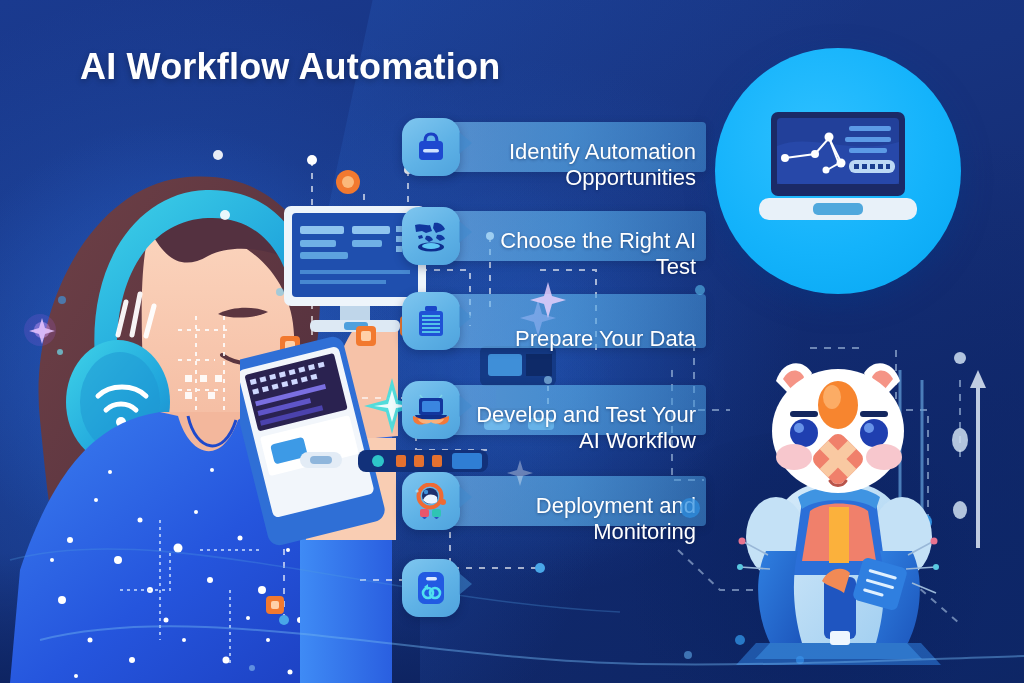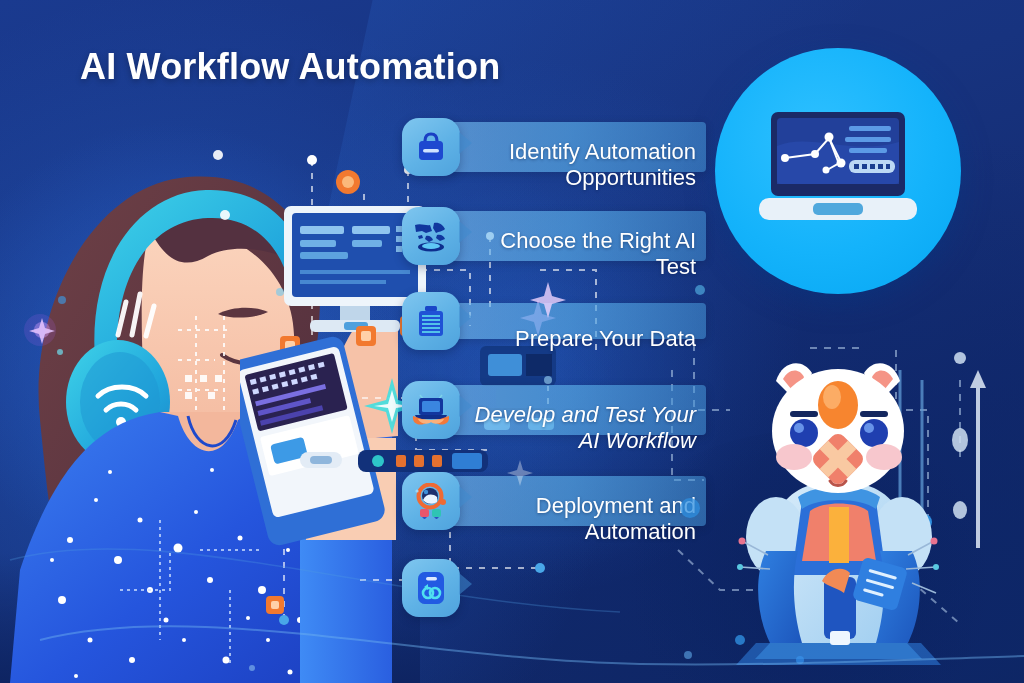--- a/index.html
+++ b/index.html
@@ -54,21 +54,21 @@
 
   .step-bar {
     position:absolute; left:42px; top:50%; transform:translateY(-50%);
     width:262px; border-radius:4px;
     background:linear-gradient(100deg, rgba(120,190,240,.62) 0%, rgba(86,166,226,.70) 48%, rgba(70,150,215,.55) 100%);
     box-shadow:0 2px 10px rgba(0,0,0,.15);
     display:flex; align-items:center; justify-content:center;
     padding:7px 10px 8px 18px;
   }
   .step-bar.two  { height:50px; }
-  .step-bar.one  { height:36px; }
+  .step-bar.one  { height:54px; }
   .step-label {
     color:#ffffff; font-size:22px; font-weight:500; line-height:1.18;
     text-align:right; text-shadow:0 1px 3px rgba(10,30,70,.45);
     width:100%;
     margin-top:36px;
   }
 
   .icon-tile {
     position:relative; z-index:3;
     width:58px; height:58px; border-radius:17px;
@@ -583,21 +583,21 @@
               <path d="M7 24 H25"></path>
                 <path d="M7 28 H25"></path>
             </g>
           </svg>
         </div>
       </div>
     </div>
 
     <div class="step" style="height:88px;">
       <div class="step-row" style="padding-top:14px;">
-        <div class="step-bar two" style="top:calc(50% + 7px);font-style:italic;">
+        <div class="step-bar two" style="top:calc(50% + 7px);">
           <div class="step-label">Develop and Test Your AI Workflow</div>
         </div>
         <div class="icon-tile">
           <svg width="42" height="34" viewBox="0 0 42 34">
             <g stroke="#7fd4e8" stroke-width="1.4">
                 <path d="M14 7 L10 2"></path>
                 <path d="M28 7 L32 2"></path>
               </g>
             <rect x="9" y="5" width="24" height="17" rx="2.5" fill="#12369e"></rect>
             <rect x="12" y="8" width="18" height="11" rx="1.5" fill="#3a86e0"></rect>
@@ -607,21 +607,21 @@
             <path d="M8 26 C10 31 18 32 21 29 L21 27 Z" fill="#fbb07a"></path>
             <path d="M34 26 C32 31 24 32 21 29 L21 27 Z" fill="#fbb07a"></path>
           </svg>
         </div>
       </div>
     </div>
 
     <div class="step" style="height:82px;">
       <div class="step-row" style="padding-top:12px;">
         <div class="step-bar two" style="top:calc(50% + 6px);">
-          <div class="step-label">Deployment and Automation</div>
+          <div class="step-label">Deployment and Monitoring</div>
         </div>
         <div class="icon-tile">
           <svg width="40" height="36" viewBox="0 0 40 36">
             <circle cx="19" cy="13" r="11.5" fill="none" stroke="#ef6a33" stroke-width="4"></circle>
             <circle cx="19" cy="13" r="8" fill="#1c2f6e"></circle>
             <path d="M12 17 C15 11 21 10 26 14 L26 19 C21 22 15 21 12 17 Z" fill="#eaf4ff"></path>
             <circle cx="15" cy="9" r="2.2" fill="#3f8fd8"></circle>
             <circle cx="32" cy="19" r="3" fill="#ef6a33"></circle>
             <circle cx="6" cy="8" r="1.6" fill="#9fd7f5"></circle>
             <rect x="9" y="26" width="9" height="8" rx="2" fill="#e8566c"></rect>

